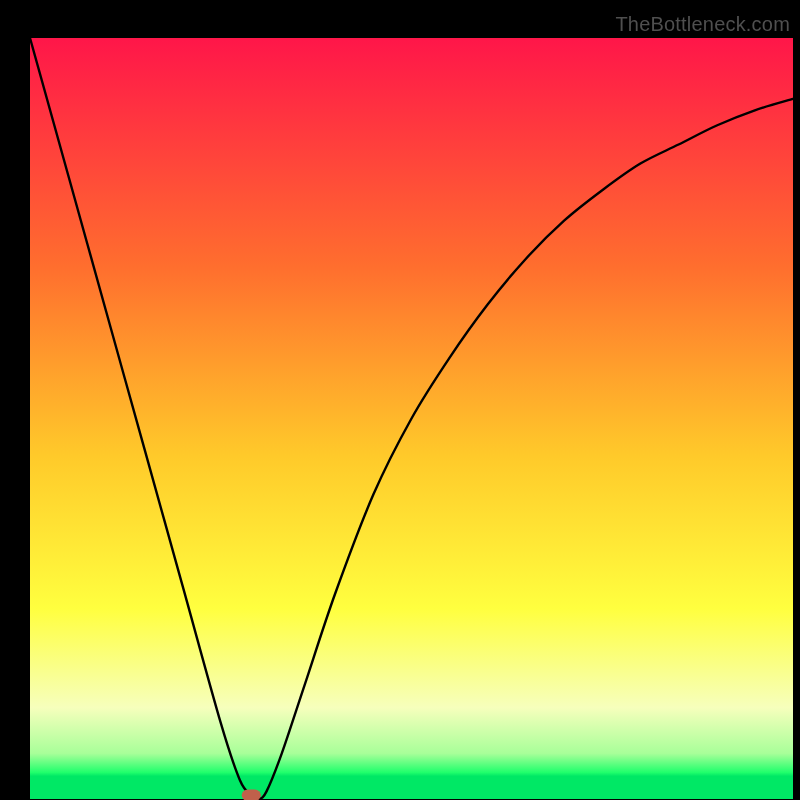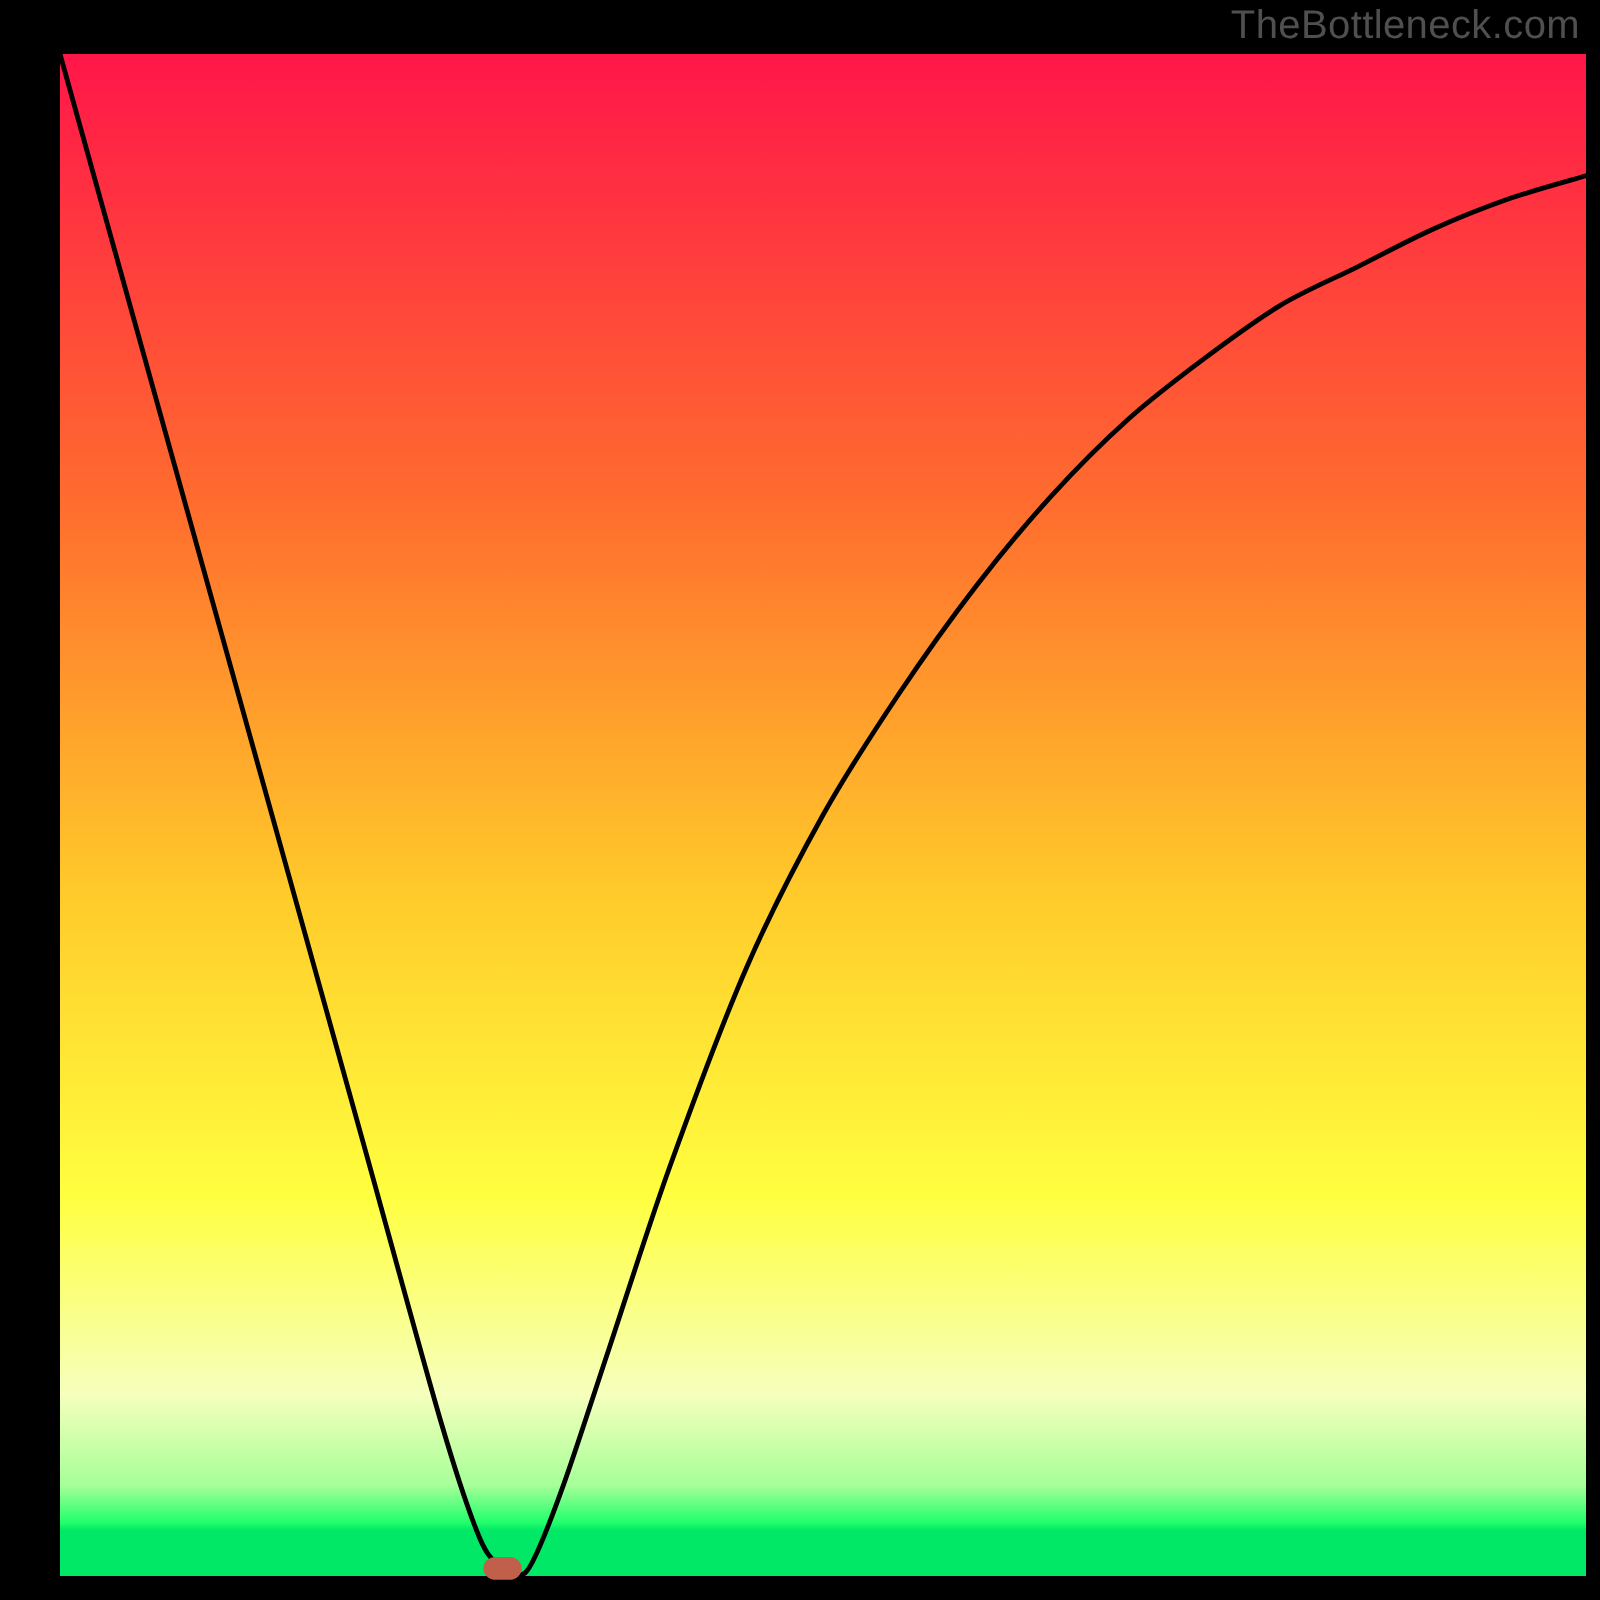--- a/index.html
+++ b/index.html
@@ -9,20 +9,21 @@
     height: 800px;
     background: #000;
     font-family: Arial, Helvetica, sans-serif;
     overflow: hidden;
   }
   .frame {
     position: relative;
     width: 800px;
     height: 724px;
     background: #000;
+    margin-top: 11px;
   }
   .watermark {
     position: absolute;
     top: 2px;
     right: 10px;
     color: #4f4f4f;
     font-size: 20px;
     font-weight: 500;
     letter-spacing: 0.2px;
     user-select: none;

